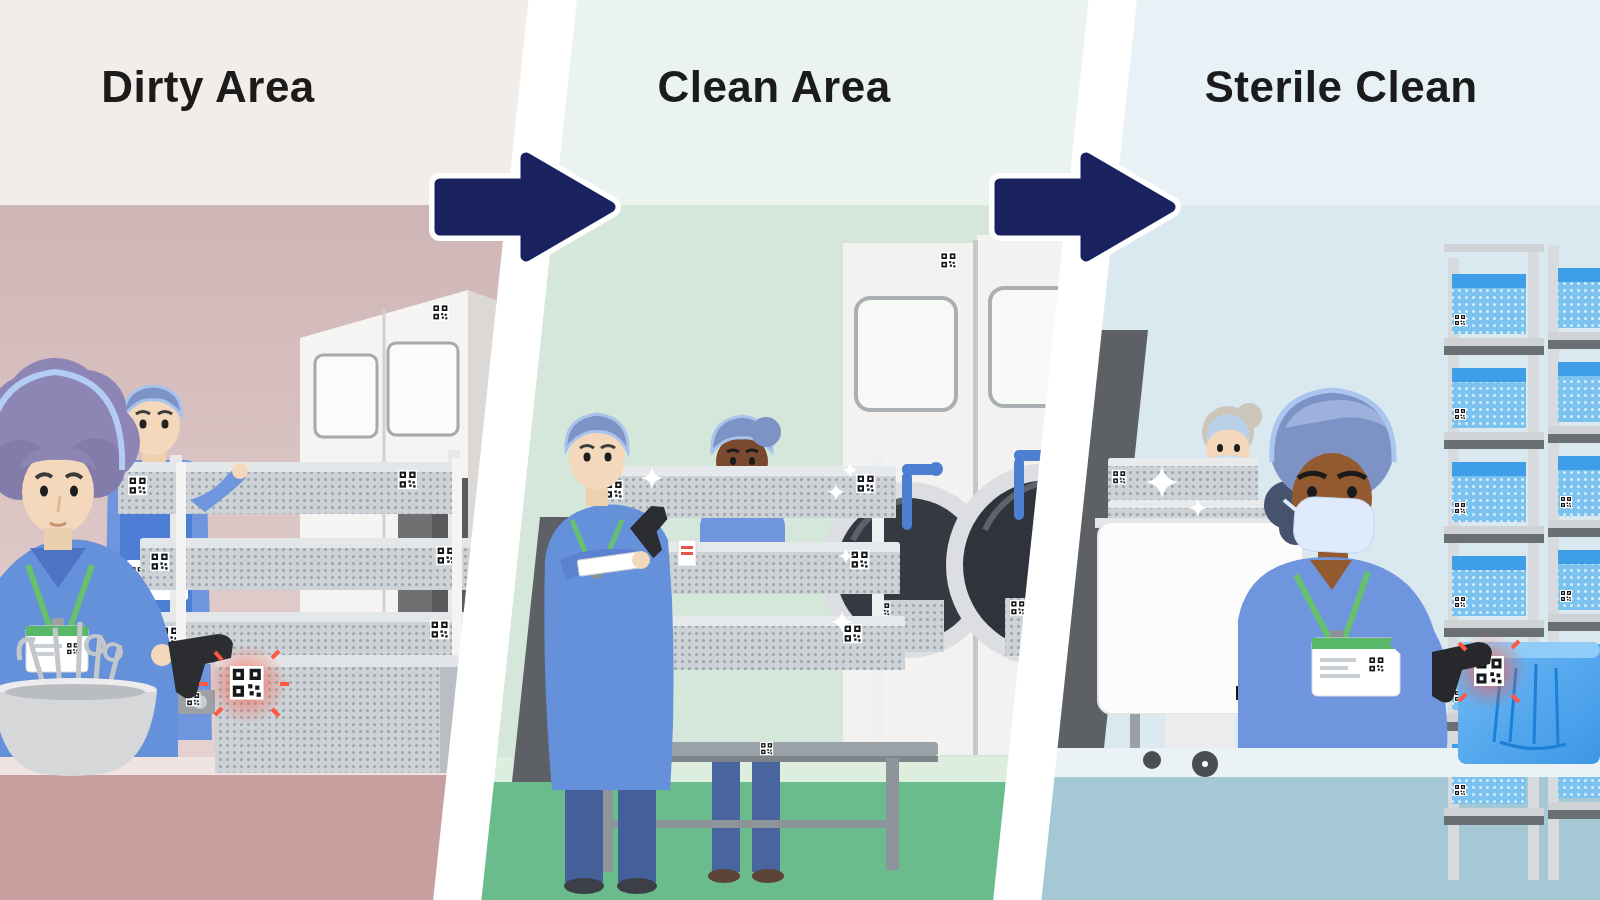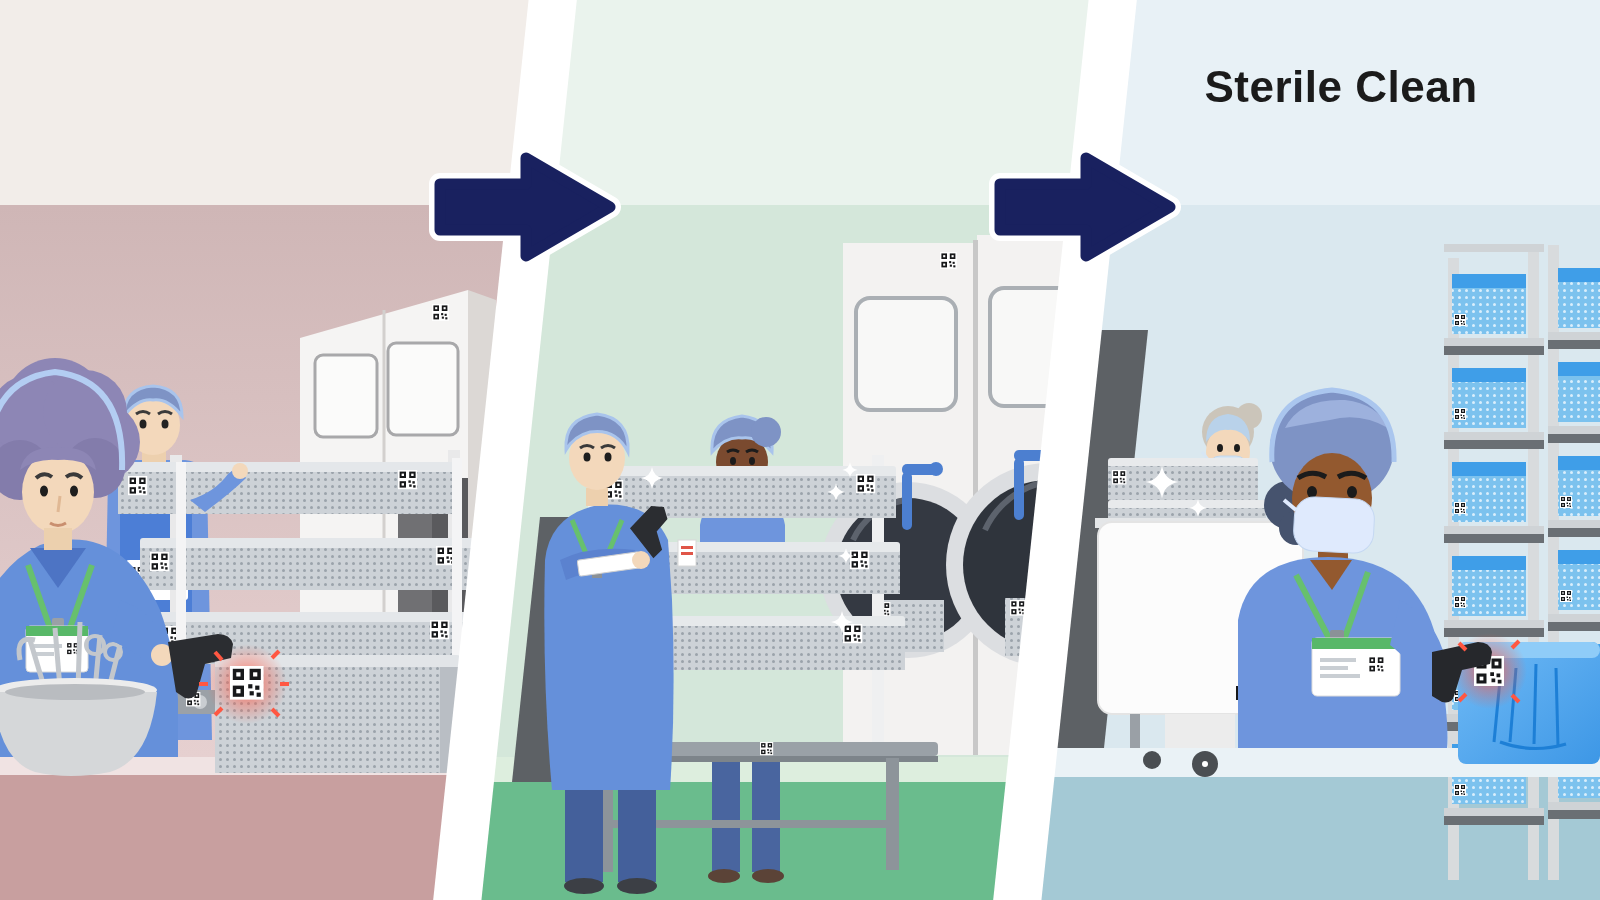--- a/index.html
+++ b/index.html
@@ -530,14 +530,16 @@
 
   <svg class="arrow" id="arrow-1" viewBox="0 0 200 130">
     <polygon class="arrow-outer" points="14,42 100,42 100,16 184,65 100,114 100,88 14,88"></polygon>
     <polygon class="arrow-inner" points="14,42 100,42 100,16 184,65 100,114 100,88 14,88"></polygon>
   </svg>
   <svg class="arrow" id="arrow-2" viewBox="0 0 200 130">
     <polygon class="arrow-outer" points="14,42 100,42 100,16 184,65 100,114 100,88 14,88"></polygon>
     <polygon class="arrow-inner" points="14,42 100,42 100,16 184,65 100,114 100,88 14,88"></polygon>
   </svg>
 
+  <div class="area-title" id="title-dirty">Dirty Area</div>
+  <div class="area-title" id="title-clean">Clean Area</div>
   <div class="area-title" id="title-sterile">Sterile Clean</div>
 </div>
 
 </body></html>

